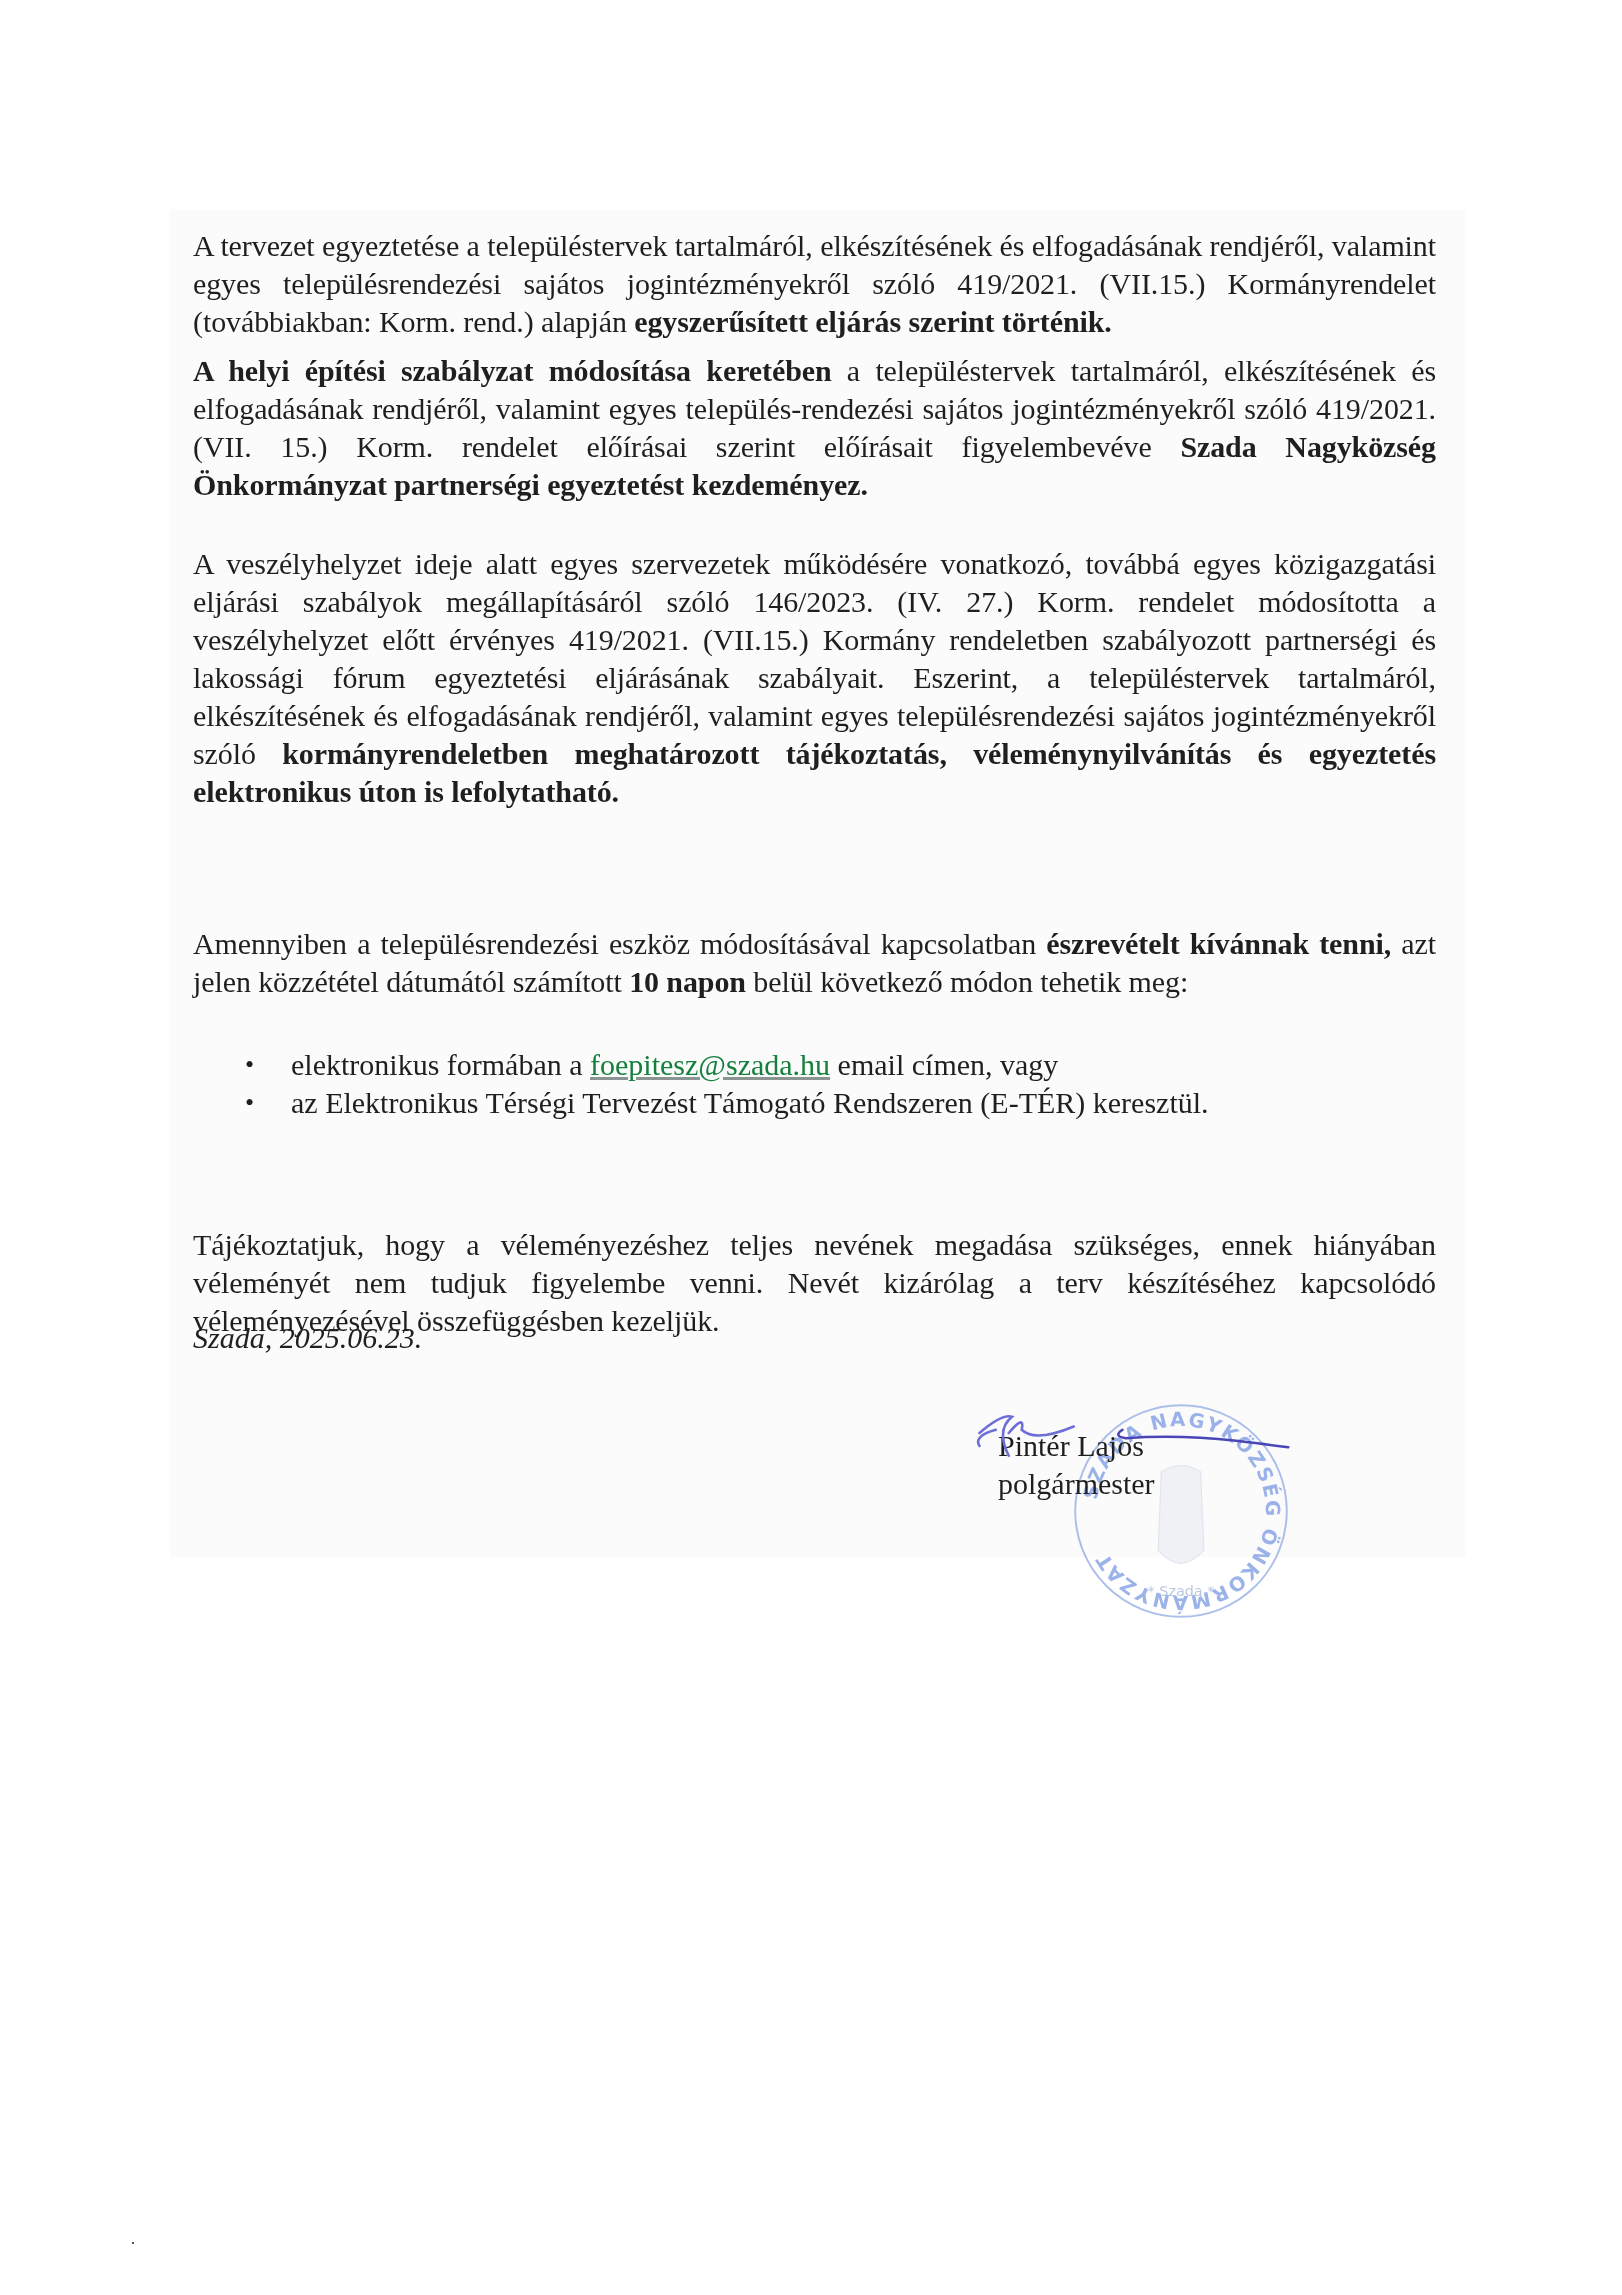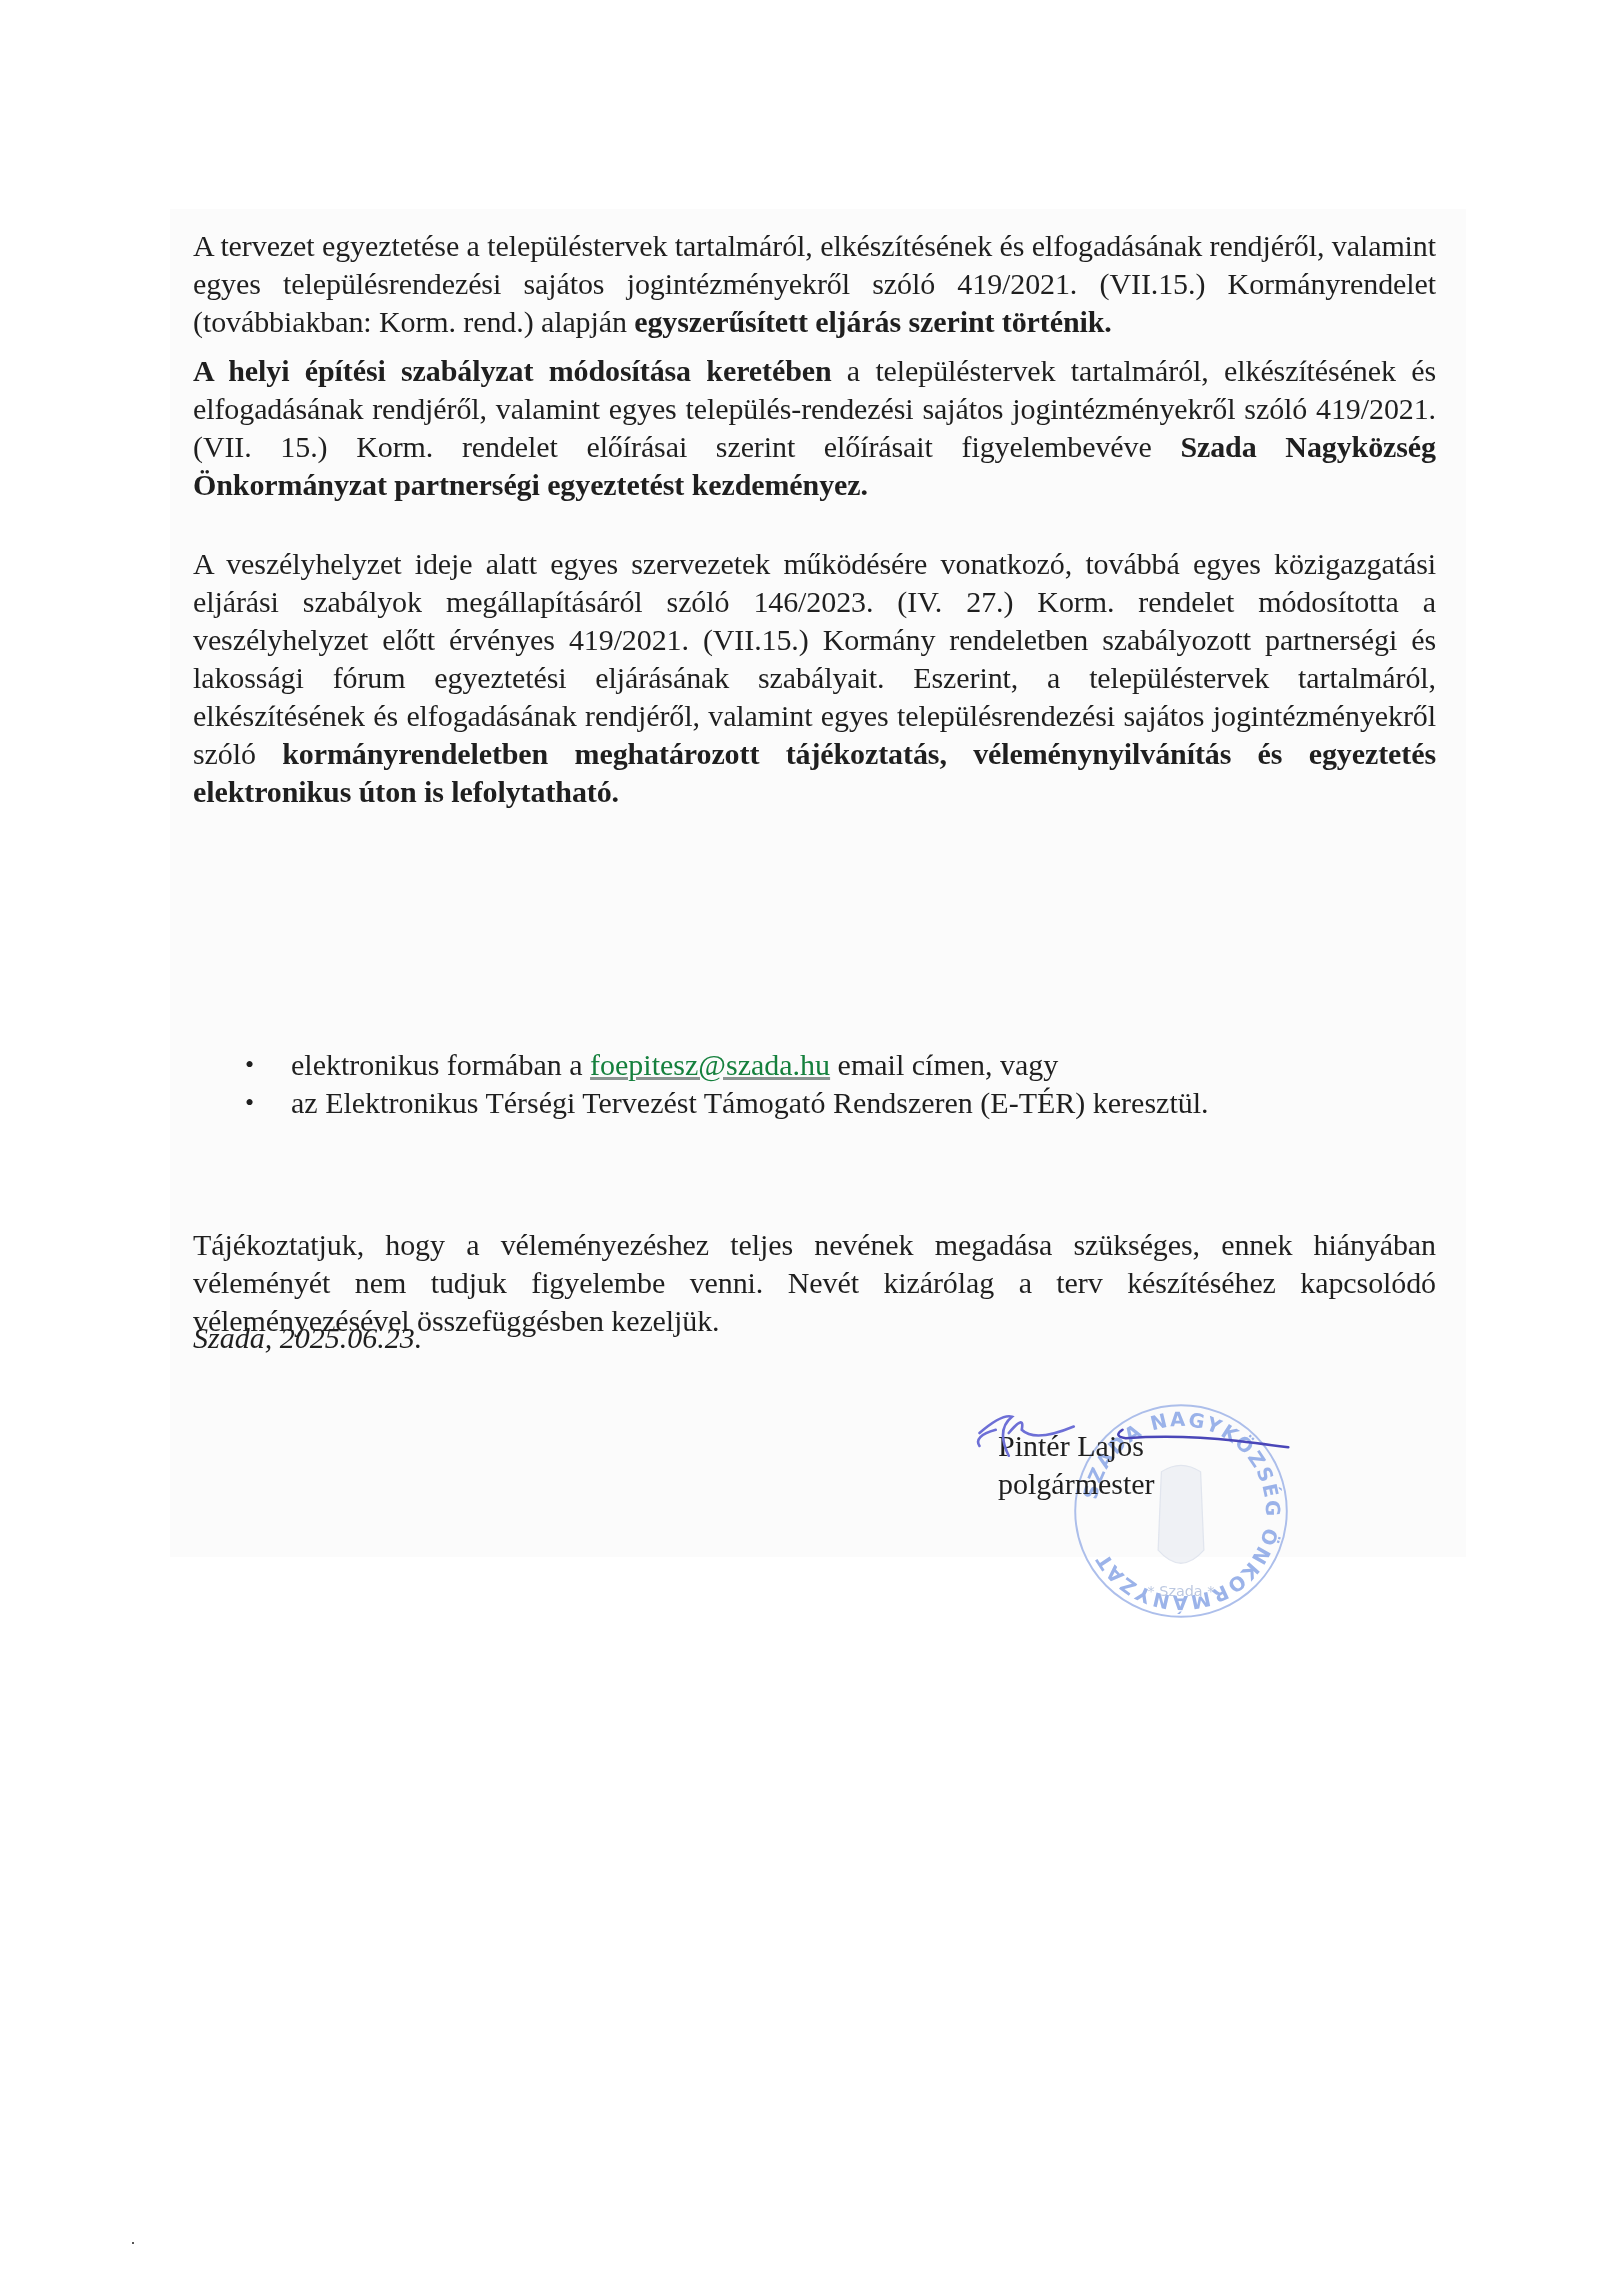--- a/index.html
+++ b/index.html
@@ -124,20 +124,23 @@
 
   <p class="para" style="top:352px;">
     <b>A helyi építési szabályzat módosítása keretében</b><span> a településtervek tartalmáról, elkészítésének és elfogadásának rendjéről, valamint egyes település-rendezési sajátos jogintézményekről szóló 419/2021. (VII. 15.) Korm. rendelet előírásai szerint előírásait figyelembevéve </span><b>Szada Nagyközség Önkormányzat partnerségi egyeztetést kezdeményez.</b>
   </p>
 
   <p class="para" style="top:545px;">
     <span>A veszélyhelyzet ideje alatt egyes szervezetek működésére vonatkozó, továbbá egyes közigazgatási eljárási szabályok megállapításáról szóló 146/2023. (IV. 27.) Korm. rendelet módosította a veszélyhelyzet előtt érvényes 419/2021. (VII.15.) Kormány rendeletben szabályozott partnerségi és lakossági fórum egyeztetési eljárásának szabályait. Eszerint, a településtervek tartalmáról, elkészítésének és elfogadásának rendjéről, valamint egyes településrendezési sajátos jogintézményekről szóló </span><b>kormányrendeletben meghatározott tájékoztatás, véleménynyilvánítás és egyeztetés elektronikus úton is lefolytatható.</b>
   </p>
 
 
+  <p class="para last-left" style="top:925px;">
+    <span>Amennyiben a településrendezési eszköz módosításával kapcsolatban </span><b>észrevételt kívánnak tenni,</b><span> azt jelen közzététel dátumától számított </span><b>10 napon</b><span> belül következő módon tehetik meg:</span>
+  </p>
 
   <ul class="bullet-list" style="top:1046px;">
     <li>
       <span class="bullet-dot">•</span>
       <span>elektronikus formában a </span><a class="email-link">foepitesz@szada.hu</a><span> email címen, vagy</span>
     </li>
     <li>
       <span class="bullet-dot">•</span>
       <span>az Elektronikus Térségi Tervezést Támogató Rendszeren (E-TÉR) keresztül.</span>
     </li>

